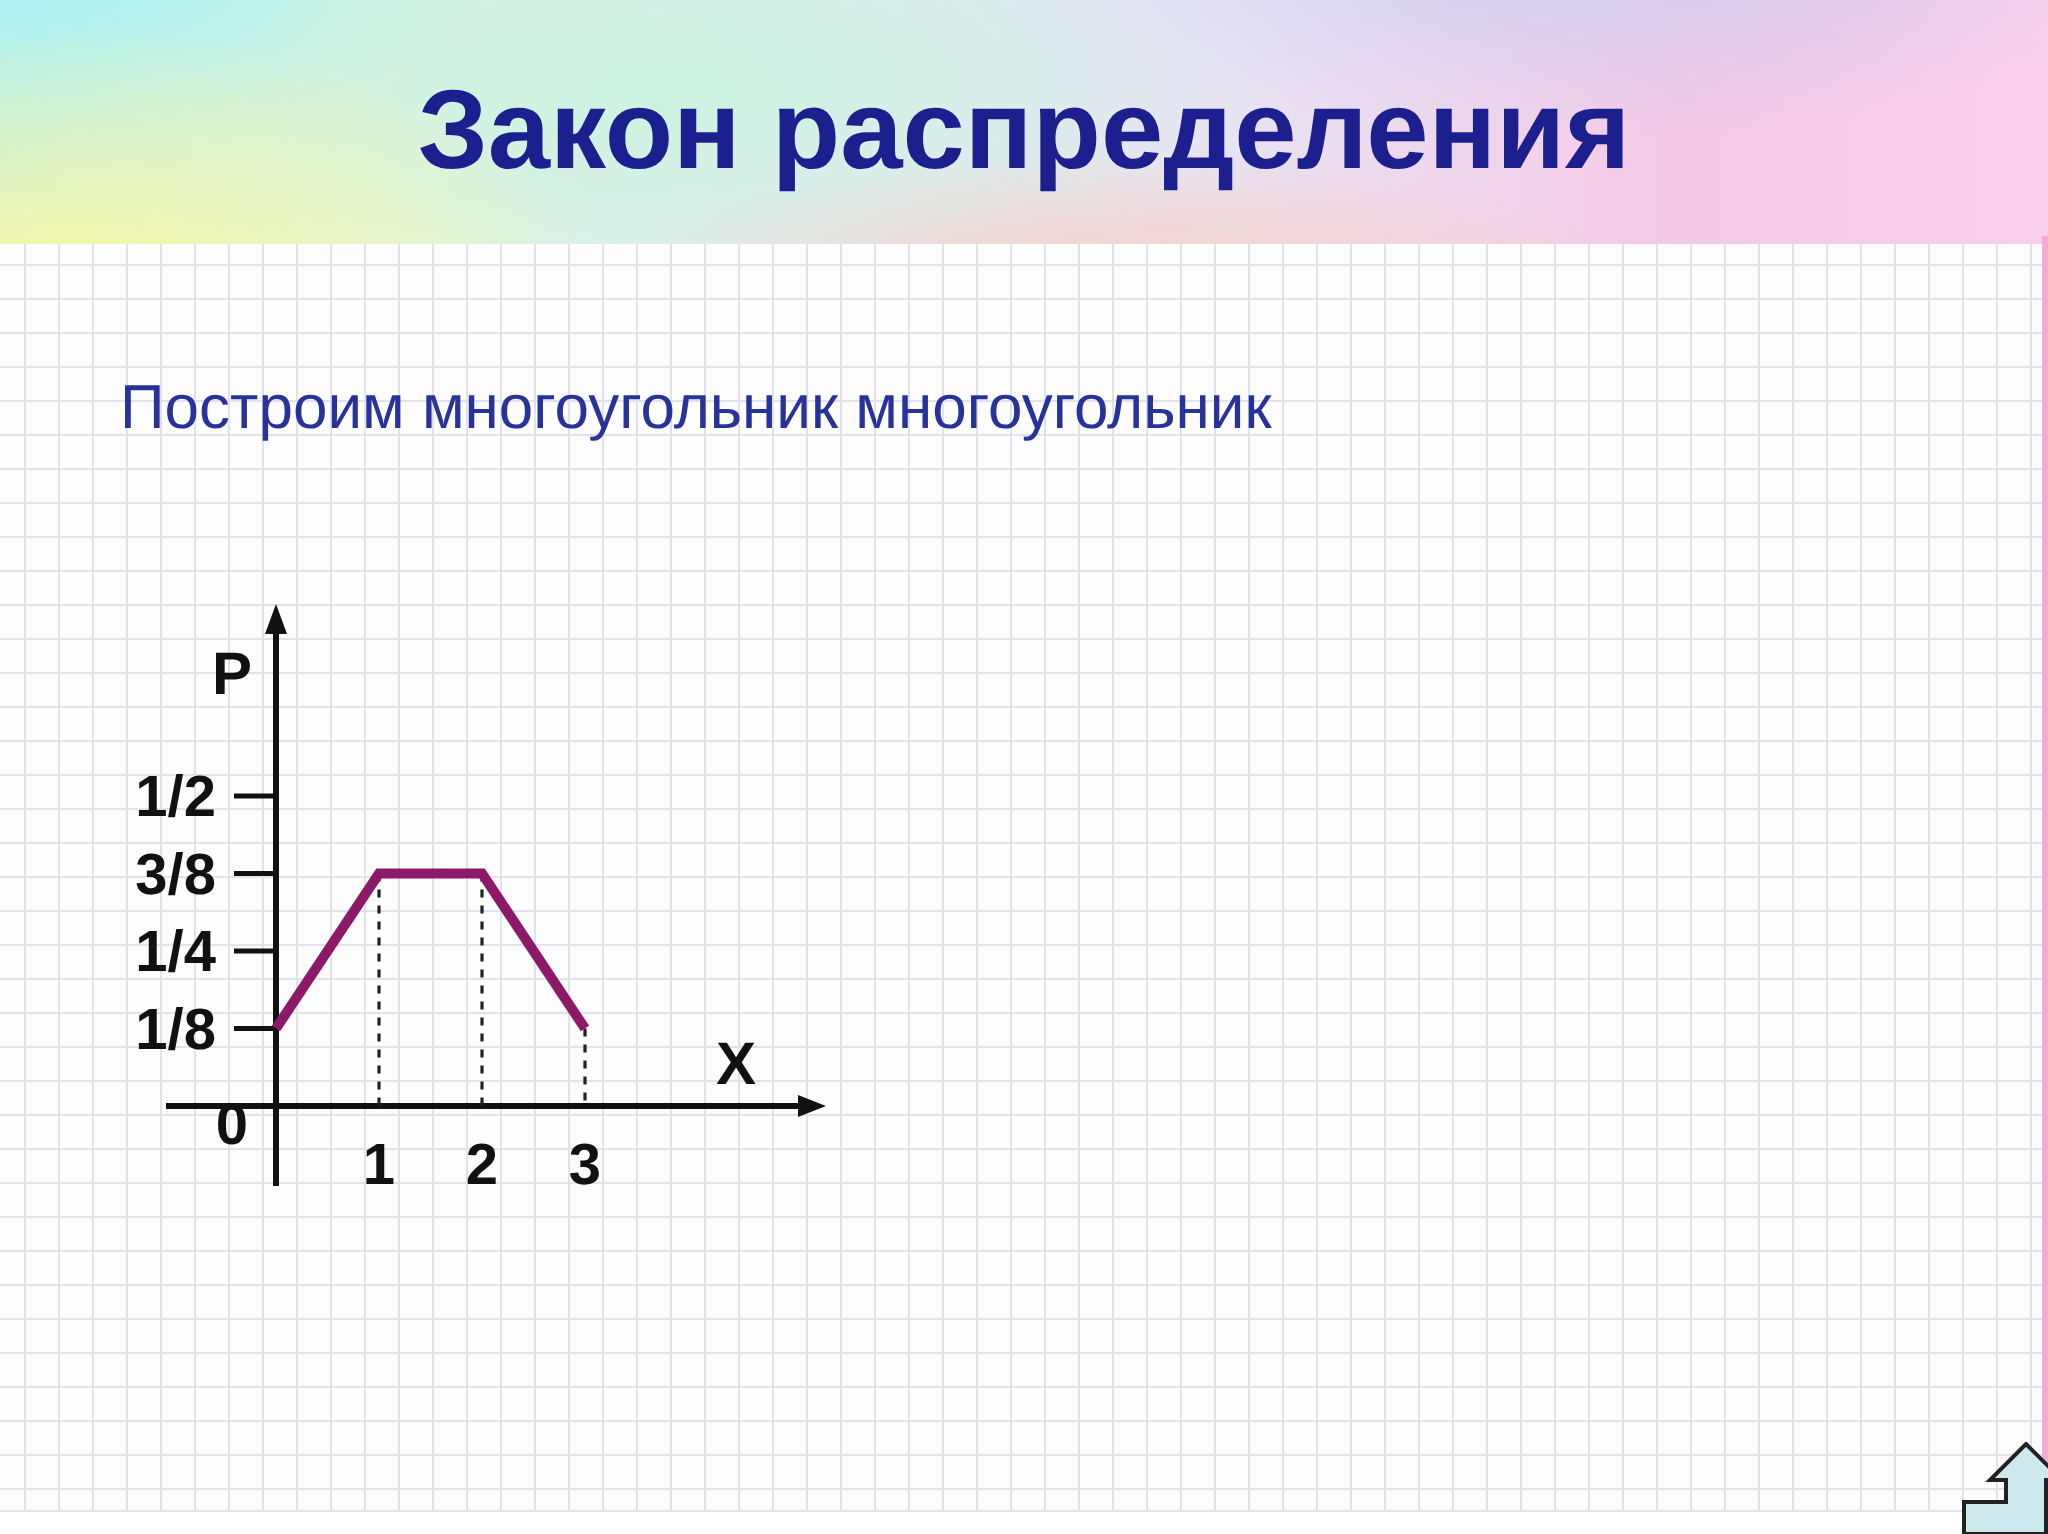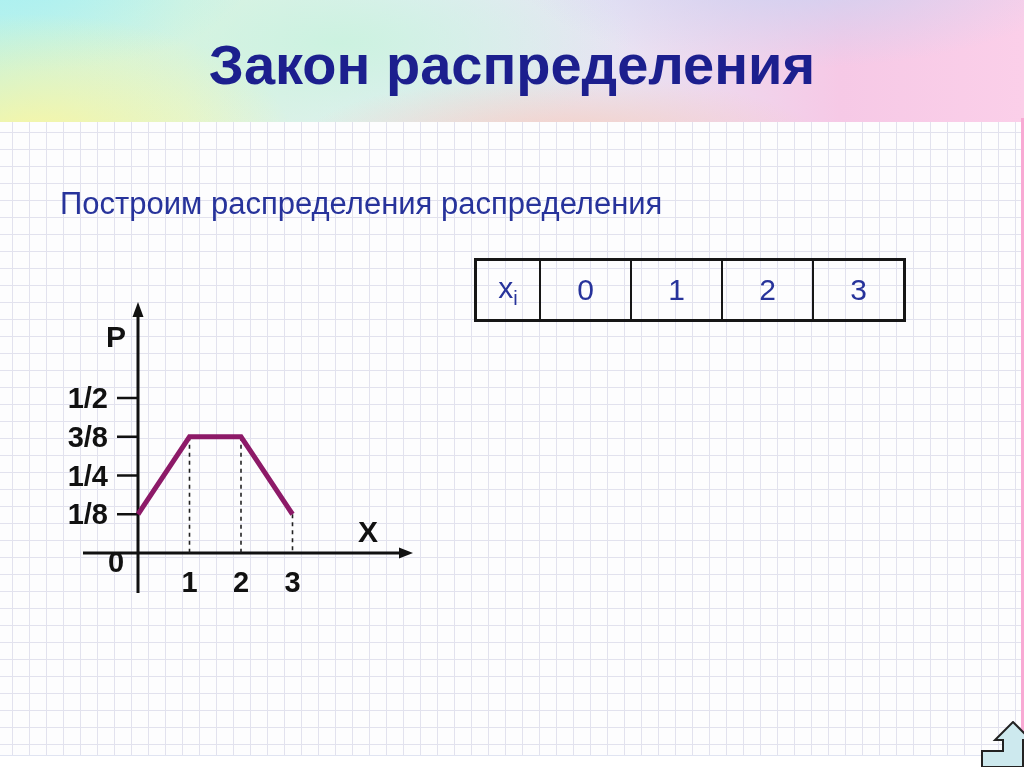--- a/index.html
+++ b/index.html
@@ -65,31 +65,24 @@
 
 <div class="slide">
 
   <div class="header">
     <h1 class="title">Закон распределения</h1>
   </div>
 
   <div class="grid-paper"></div>
   <div class="right-edge-strip"></div>
 
-  <div class="subtitle">Построим распределения распределения</div>
+  <div class="subtitle">Построим многоугольник многоугольник</div>
 
   <table class="dist-table">
     <tbody>
-      <tr>
-        <td class="rowhead"><span>x</span><sub>i</sub></td>
-        <td class="val">0</td>
-        <td class="val">1</td>
-        <td class="val">2</td>
-        <td class="val">3</td>
-      </tr>
     </tbody>
   </table>
 
   <div class="chart-wrap">
     <svg id="chart" width="370" height="320" viewBox="0 0 370 320">
         <line x1="78" y1="303" x2="78" y2="24" stroke="#111111" stroke-width="3"></line>
         <polygon points="78,12 72.5,27 83.5,27" fill="#111111"></polygon>
         <line x1="23" y1="263" x2="341" y2="263" stroke="#111111" stroke-width="3"></line>
         <polygon points="353,263 339,257.5 339,268.5" fill="#111111"></polygon>
         <line x1="57" y1="108" x2="78" y2="108" stroke="#111111" stroke-width="2.5"></line>

